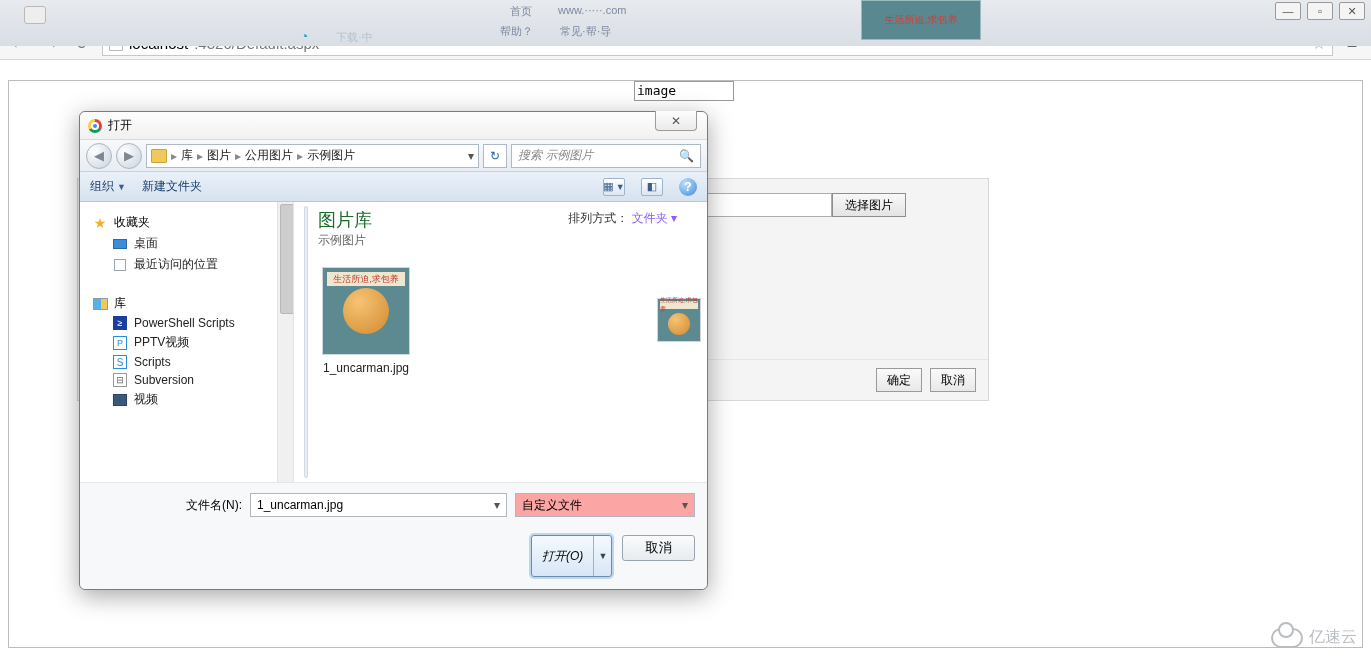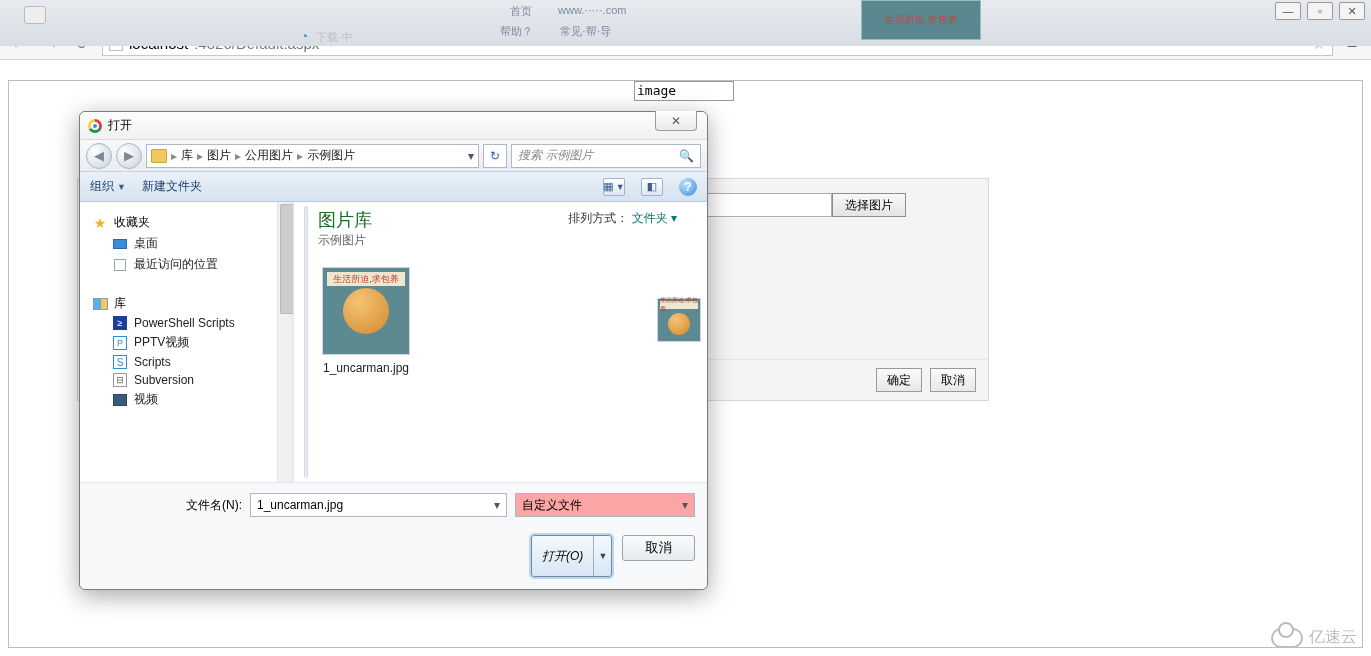--- a/index.html
+++ b/index.html
@@ -88,21 +88,21 @@
 .svn-ic{width:14px;height:14px;background:#fff;border:1px solid #999;color:#666;font-size:9px;display:flex;align-items:center;justify-content:center;}
 .vid-ic{width:14px;height:12px;background:#3a587a;border:1px solid #2a4660;}
 .side-scroll { position:absolute; top:0; right:0; width:16px; bottom:0; background:#f0f0f0; border-left:1px solid #e2e2e2;}
 .side-scroll .thumb{ position:absolute; top:2px; left:2px; right:2px; height:110px; background:#cdcdcd; border:1px solid #b8b8b8; border-radius:2px;}
 
 .main { flex:1; position:relative; padding:6px 6px 6px 24px;}
 .mhdr-left { float:left;}
 .mtitle { color:#1a6b2a; font-size:18px;}
 .msub { color:#666; font-size:12px;}
 .mhd-right { position:absolute; top:8px; right:30px; font-size:12px; color:#333;}
-.mhd-right a { color:#0f766e; text-decoration:none;}
+.mhd-right a { color:#8b5cf6; text-decoration:none;}
 .files { clear:both; padding-top:18px; display:flex; gap:16px;}
 .thumb { width:96px; text-align:center;}
 .thumb .pic { width:88px; height:88px; border:1px solid #cfd6dd; background:#5c8a90; margin:0 auto 6px; position:relative; display:flex; align-items:center; justify-content:center;}
 .thumb .pic .band{position:absolute;top:4px;left:4px;right:4px;height:14px;background:#efe6cf;color:#c0392b;font-size:9px;display:flex;align-items:center;justify-content:center;}
 .thumb .pic .face{width:46px;height:46px;border-radius:50%;background:radial-gradient(circle at 35% 30%,#f6c374,#d18a2e);position:relative;}
 .thumb .cap { font-size:12px; color:#222;}
 .previewpane { position:absolute; top:96px; right:6px; width:44px; height:44px; border:1px solid #cfd6dd; background:#5c8a90;}
 .previewpane .band{position:absolute;top:2px;left:2px;right:2px;height:8px;background:#efe6cf;color:#c0392b;font-size:6px;display:flex;align-items:center;justify-content:center;}
 .previewpane .face{position:absolute;top:14px;left:10px;width:22px;height:22px;border-radius:50%;background:radial-gradient(circle at 35% 30%,#f6c374,#d18a2e);}
 .main-divider{position:absolute;left:10px;top:4px;bottom:4px;width:4px;background:#e8eef4;border:1px solid #d2dbe4;border-radius:2px;}
@@ -127,21 +127,21 @@
 </style>
 </head>
 <body>
 
 <div class="topstrip">
   <span class="blurtxt" style="top:4px;left:510px">首页</span>
   <span class="blurtxt" style="top:4px;left:558px">www.·····.com</span>
   <span class="blurtxt" style="top:24px;left:500px">帮助？</span>
   <span class="blurtxt" style="top:24px;left:560px">常见·帮·导</span>
   <span class="bluricon">◔</span>
-  <span class="blurtxt" style="top:30px;left:316px;color:#b8c1cc">下载·中</span>
+  <span class="blurtxt" style="top:30px;left:336px;color:#b8c1cc">下载·中</span>
   <div class="blurimg">
       <span>生活所迫,求包养</span>
     </div>
 </div>
 
 <div class="win-ctrls">
   <div class="win-btn">—</div>
   <div class="win-btn">▫</div>
   <div class="win-btn">✕</div>
 </div>

